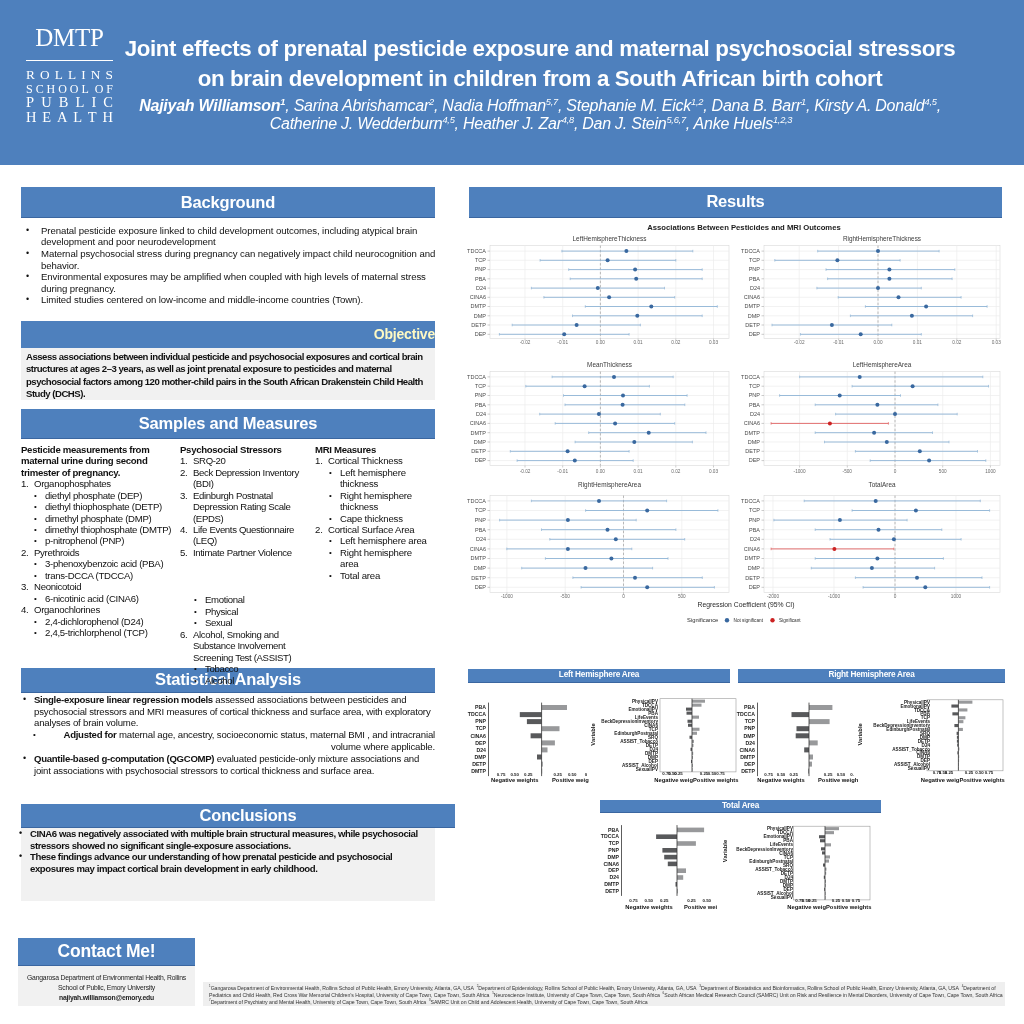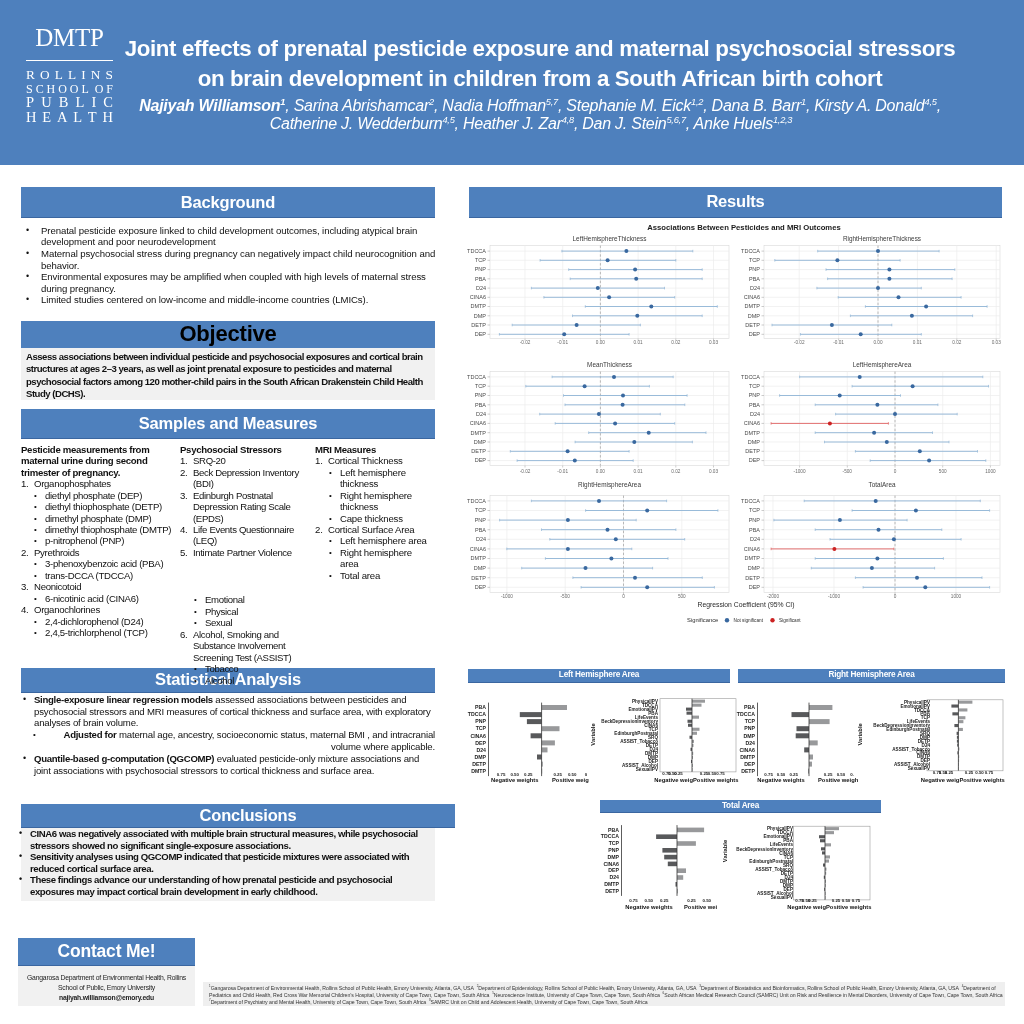--- a/index.html
+++ b/index.html
@@ -57,30 +57,30 @@
       <span>L</span>
       <span>T</span>
       <span>H</span>
     </div>
 </div>
 <div style="position:absolute;left:60px;top:34px;width:960px;text-align:center;color:#fff;white-space:nowrap;">
 <div style="font-size:22.3px;font-weight:bold;line-height:30px;letter-spacing:-0.35px;">Joint effects of prenatal pesticide exposure and maternal psychosocial stressors<br>on brain development in children from a South African birth cohort</div>
 <div style="font-size:16.0px;font-style:italic;line-height:18.8px;margin-top:2.5px;letter-spacing:-0.25px;"><span style="font-weight:bold;">Najiyah Williamson<sup>1</sup></span>, Sarina Abrishamcar<sup>2</sup>, Nadia Hoffman<sup>5,7</sup>, Stephanie M. Eick<sup>1,2</sup>, Dana B. Barr<sup>1</sup>, Kirsty A. Donald<sup>4,5</sup>,<br><span style="position:relative;left:-9px;">Catherine J. Wedderburn<sup>4,5</sup>, Heather J. Zar<sup>4,8</sup>, Dan J. Stein<sup>5,6,7</sup>, Anke Huels<sup>1,2,3</sup></span></div>
 </div>
 <div style="position:absolute;left:21px;top:187px;width:414px;height:30px;background:#4e80bd;border-bottom:1.5px solid #3a66a0;color:#fff;font-weight:bold;font-size:16.5px;letter-spacing:-0.2px;text-align:center;line-height:30px;">Background</div>
-<div style="position:absolute;left:21px;top:321px;width:414px;height:26.5px;background:#4e80bd;border-bottom:1.5px solid #3a66a0;color:#000000;font-weight:bold;font-size:22px;letter-spacing:-0.2px;text-align:center;line-height:26.5px;">Objective</div>
+<div style="position:absolute;left:21px;top:321px;width:414px;height:26.5px;background:#4e80bd;border-bottom:1.5px solid #3a66a0;color:#fef9c3;font-weight:bold;font-size:14px;letter-spacing:-0.2px;text-align:right;line-height:26.5px;">Objective</div>
 <div style="position:absolute;left:21px;top:409px;width:414px;height:28.5px;background:#4e80bd;border-bottom:1.5px solid #3a66a0;color:#fff;font-weight:bold;font-size:16.5px;letter-spacing:-0.2px;text-align:center;line-height:28.5px;">Samples and Measures</div>
 <div style="position:absolute;left:21px;top:668px;width:414px;height:23.5px;background:#4e80bd;border-bottom:1.5px solid #3a66a0;color:#fff;font-weight:bold;font-size:16.5px;letter-spacing:-0.2px;text-align:center;line-height:23.5px;">Statistical Analysis</div>
 <div style="position:absolute;left:21px;top:804px;width:414px;height:22.5px;background:#4e80bd;border-bottom:1.5px solid #3a66a0;color:#fff;font-weight:bold;font-size:16.5px;letter-spacing:-0.2px;text-align:center;line-height:22.5px;padding-left:20px;">Conclusions</div>
 <div style="position:absolute;left:18px;top:938px;width:177px;height:27px;background:#4e80bd;border-bottom:1.5px solid #3a66a0;color:#fff;font-weight:bold;font-size:17.5px;letter-spacing:-0.2px;text-align:center;line-height:27px;">Contact Me!</div>
 <div class="txt" style="position:absolute;left:21px;top:224.8px;width:414px;line-height:11.6px;letter-spacing:-0.08px;">
     <div class="li" style="">Prenatal pesticide exposure linked to child development outcomes, including atypical brain<br>development and poor neurodevelopment</div>
     <div class="li" style="">Maternal psychosocial stress during pregnancy can negatively impact child neurocognition and<br>behavior.</div>
     <div class="li" style="">Environmental exposures may be amplified when coupled with high levels of maternal stress<br>during pregnancy.</div>
-    <div class="li" style="">Limited studies centered on low-income and middle-income countries (LMICs).</div>
+    <div class="li" style="">Limited studies centered on low-income and middle-income countries (Town).</div>
   </div>
 <div style="position:absolute;left:21px;top:348px;width:414px;height:52px;background:#f1f1f1;"></div>
 <div class="txt" style="position:absolute;left:26px;top:351px;width:409px;line-height:12.3px;font-weight:bold;letter-spacing:-0.5px;">Assess associations between individual pesticide and psychosocial exposures and cortical brain<br>structures at ages 2–3 years, as well as joint prenatal exposure to pesticides and maternal<br>psychosocial factors among 120 mother-child pairs in the South African Drakenstein Child Health<br>Study (DCHS).</div>
 <div class="txt" style="position:absolute;left:21px;top:443.8px;width:165px;line-height:11.45px;letter-spacing:-0.3px;">
     <div class="bold">Pesticide measurements from<br>maternal urine during second<br>trimester of pregnancy.</div>
     <div class="num"><span class="n">1.</span>Organophosphates</div>
     <div class="li2" style="">diethyl phosphate (DEP)</div>
     <div class="li2" style="">diethyl thiophosphate (DETP)</div>
     <div class="li2" style="">dimethyl phosphate (DMP)</div>
     <div class="li2" style="">dimethyl thiophosphate (DMTP)</div>
@@ -120,21 +120,20 @@
     <div class="li2" style="margin-left:13px;">Total area</div>
   </div>
 <div class="txt" style="position:absolute;left:21px;top:693.8px;width:414px;line-height:11.8px;letter-spacing:-0.18px;">
     <div class="lis" style=""><b>Single-exposure linear regression models</b> assessed associations between pesticides and<br>psychosocial stressors and MRI measures of cortical thickness and surface area, with exploratory<br>analyses of brain volume.</div>
     <div class="li2" style="margin-left:11px;padding-left:13px;text-align:right;"><b>Adjusted for</b> maternal age, ancestry, socioeconomic status, maternal BMI , and intracranial<br>volume where applicable.</div>
     <div class="lis" style=""><b>Quantile-based g-computation (QGCOMP)</b> evaluated pesticide-only mixture associations and<br>joint associations with psychosocial stressors to cortical thickness and surface area.</div>
   </div>
 <div style="position:absolute;left:21px;top:828px;width:414px;height:73px;background:#f1f1f1;"></div>
 <div class="txt" style="position:absolute;left:21px;top:828.3px;width:414px;line-height:11.5px;font-weight:bold;letter-spacing:-0.42px;">
     <div class="lic" style="">CINA6 was negatively associated with multiple brain structural measures, while psychosocial<br>stressors showed no significant single-exposure associations.</div>
-    <div class="lic" style="">Sensitivity analyses using QGCOMP indicated that pesticide mixtures were associated with<br>reduced cortical surface area.</div>
     <div class="lic" style="">These findings advance our understanding of how prenatal pesticide and psychosocial<br>exposures may impact cortical brain development in early childhood.</div>
   </div>
 <div style="position:absolute;left:18px;top:966px;width:177px;height:40px;background:#f1f1f1;"></div>
 <div style="position:absolute;left:18px;top:973px;width:177px;font-size:6.8px;line-height:10px;text-align:center;color:#222;letter-spacing:-0.2px;">Gangarosa Department of Environmental Health, Rollins<br>School of Public, Emory University<br><b>najiyah.williamson@emory.edu</b></div>
 <div style="position:absolute;left:203px;top:982px;width:802px;height:24px;background:#efefef;"></div>
 <div style="position:absolute;left:209px;top:984.5px;width:793px;font-size:5.2px;line-height:7.3px;color:#333;letter-spacing:-0.05px;white-space:nowrap;"><sup>1</sup>Gangarosa Department of Environmental Health, Rollins School of Public Health, Emory University, Atlanta, GA, USA&nbsp; <sup>2</sup>Department of Epidemiology, Rollins School of Public Health, Emory University, Atlanta, GA, USA&nbsp; <sup>3</sup>Department of Biostatistics and Bioinformatics, Rollins School of Public Health, Emory University, Atlanta, GA, USA&nbsp; <sup>4</sup>Department of<br>Pediatrics and Child Health, Red Cross War Memorial Children’s Hospital, University of Cape Town, Cape Town, South Africa&nbsp; <sup>5</sup>Neuroscience Institute, University of Cape Town, Cape Town, South Africa&nbsp; <sup>6</sup>South African Medical Research Council (SAMRC) Unit on Risk and Resilience in Mental Disorders, University of Cape Town, Cape Town, South Africa<br><sup>7</sup>Department of Psychiatry and Mental Health, University of Cape Town, Cape Town, South Africa&nbsp; <sup>8</sup>SAMRC Unit on Child and Adolescent Health, University of Cape Town, Cape Town, South Africa</div>
 <div style="position:absolute;left:469px;top:187px;width:533px;height:29.5px;background:#4e80bd;border-bottom:1.5px solid #3a66a0;color:#fff;font-weight:bold;font-size:16.5px;letter-spacing:-0.2px;text-align:center;line-height:29.5px;">Results</div>
 <svg viewBox="460 218 550 420" style="position:absolute;left:460px;top:218px;width:550px;height:420px" font-family="Liberation Sans, sans-serif">
     <text x="744" y="230" font-size="7.7" font-weight="bold" fill="#1a1a1a" text-anchor="middle">Associations Between Pesticides and MRI Outcomes</text>
     <rect x="490" y="245.5" width="239" height="93.0" fill="#fff" stroke="#d9d9d9" stroke-width="0.6"></rect>

